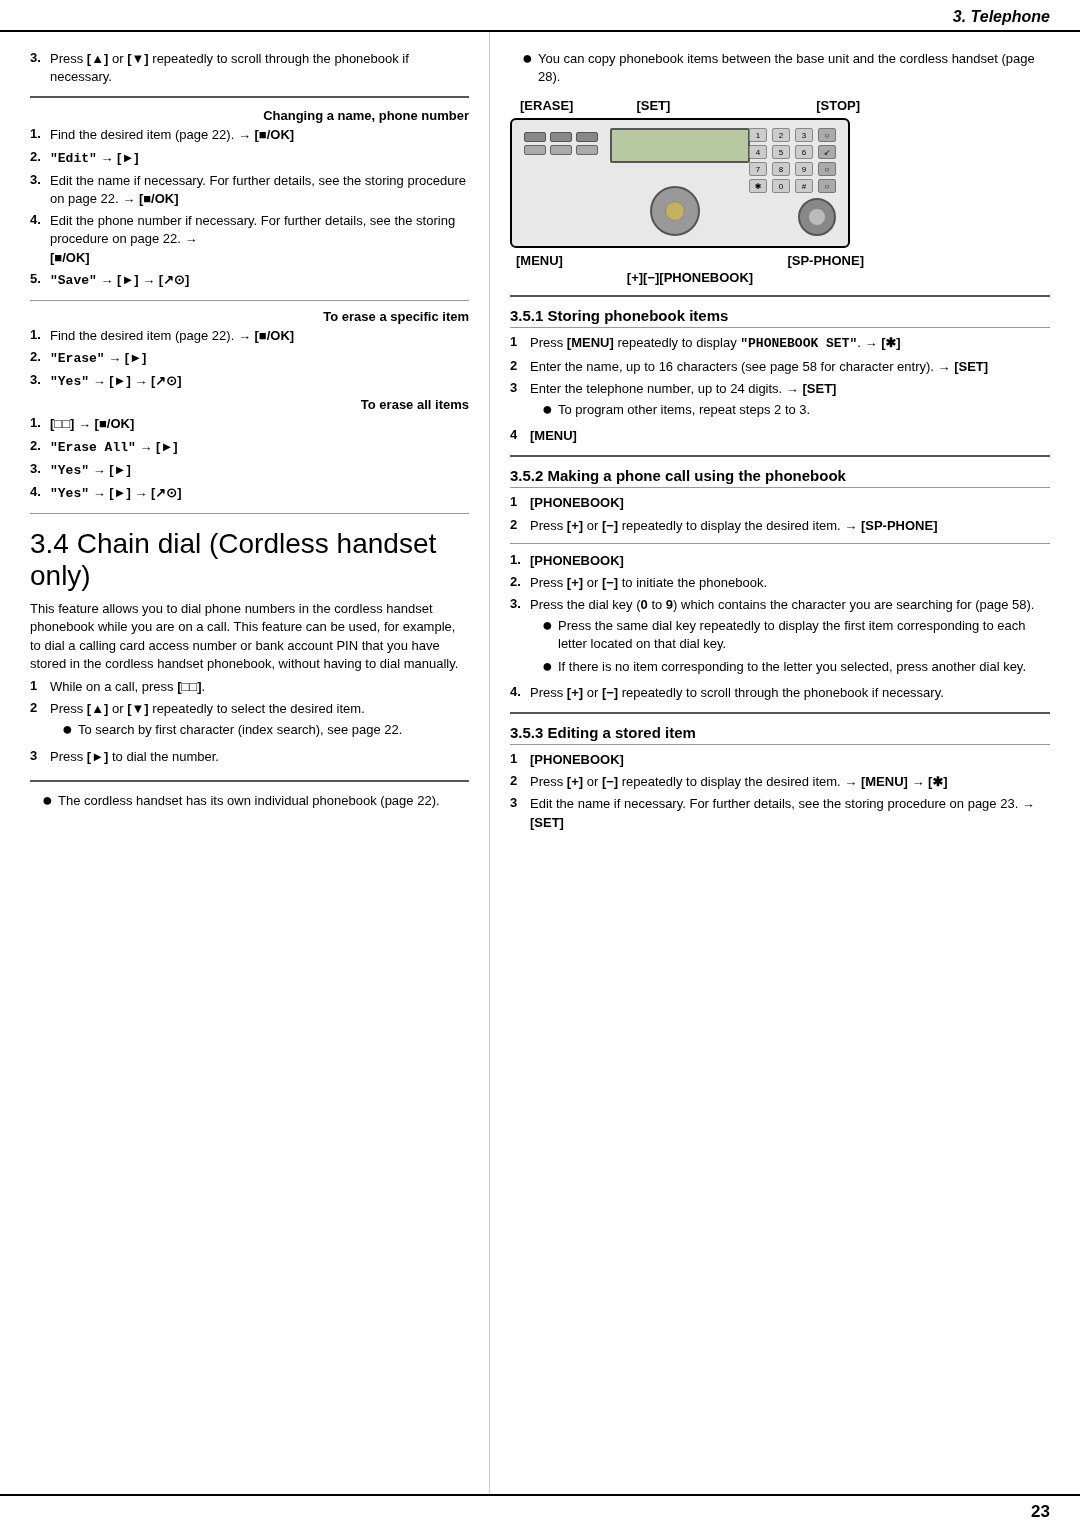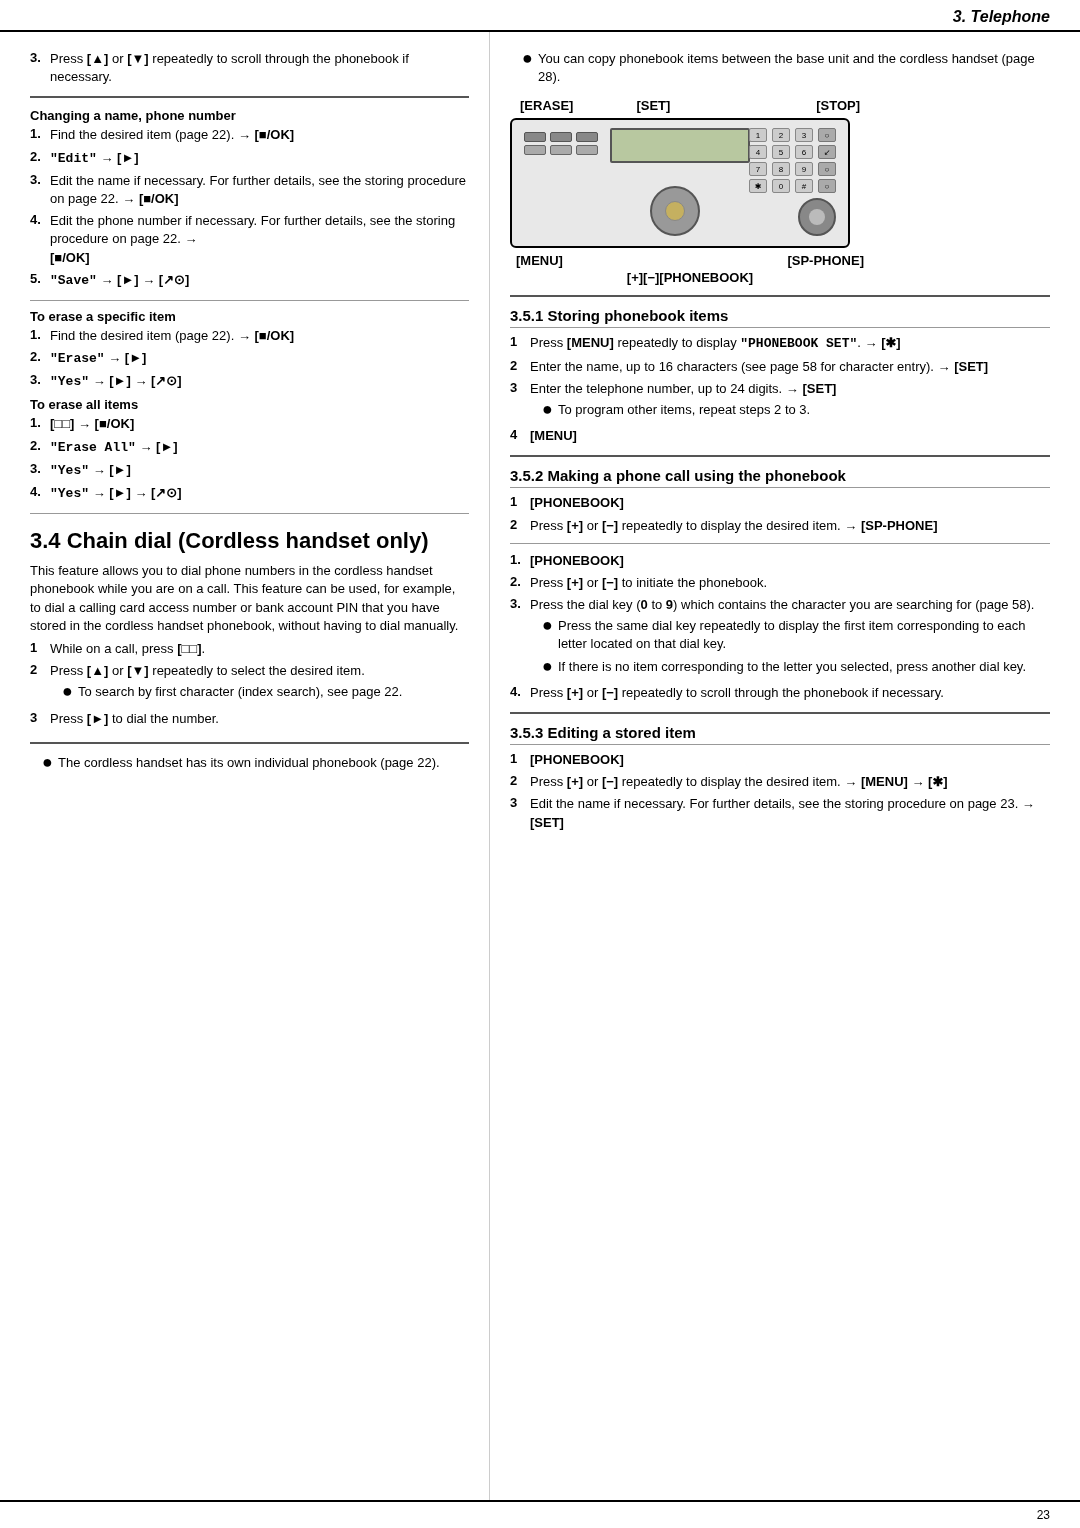--- a/index.html
+++ b/index.html
@@ -58,28 +58,29 @@
     
     .section-heading {
       font-size: 15px;
       font-weight: bold;
       margin-bottom: 6px;
       margin-top: 10px;
       border-bottom: 1px solid #999;
       padding-bottom: 3px;
     }
     .section-heading-large {
-      font-size: 22px;
-      font-weight: bold;
+      font-size: 28px;
+      font-weight: normal;
       margin: 14px 0 8px 0;
     }
     .bold-label {
       font-weight: bold;
       font-size: 13px;
       margin: 6px 0 3px 0;
+      text-align: right;
     }
     .step-item {
       display: flex;
       margin-bottom: 4px;
       align-items: flex-start;
     }
     .step-num {
       min-width: 20px;
       font-weight: bold;
       font-size: 13px;
@@ -171,22 +172,22 @@
     }
 
     
     .page-footer {
       display: flex;
       justify-content: flex-end;
       padding: 6px 30px;
       border-top: 2px solid #000;
     }
     .page-number {
-      font-size: 12px;
-      font-weight: normal;
+      font-size: 17px;
+      font-weight: bold;
     }
 
     .inline-bold {
       font-weight: bold;
     }
 
     .section-33 {
       border-bottom: 1px solid #999;
       padding-bottom: 6px;
       margin-bottom: 8px;

